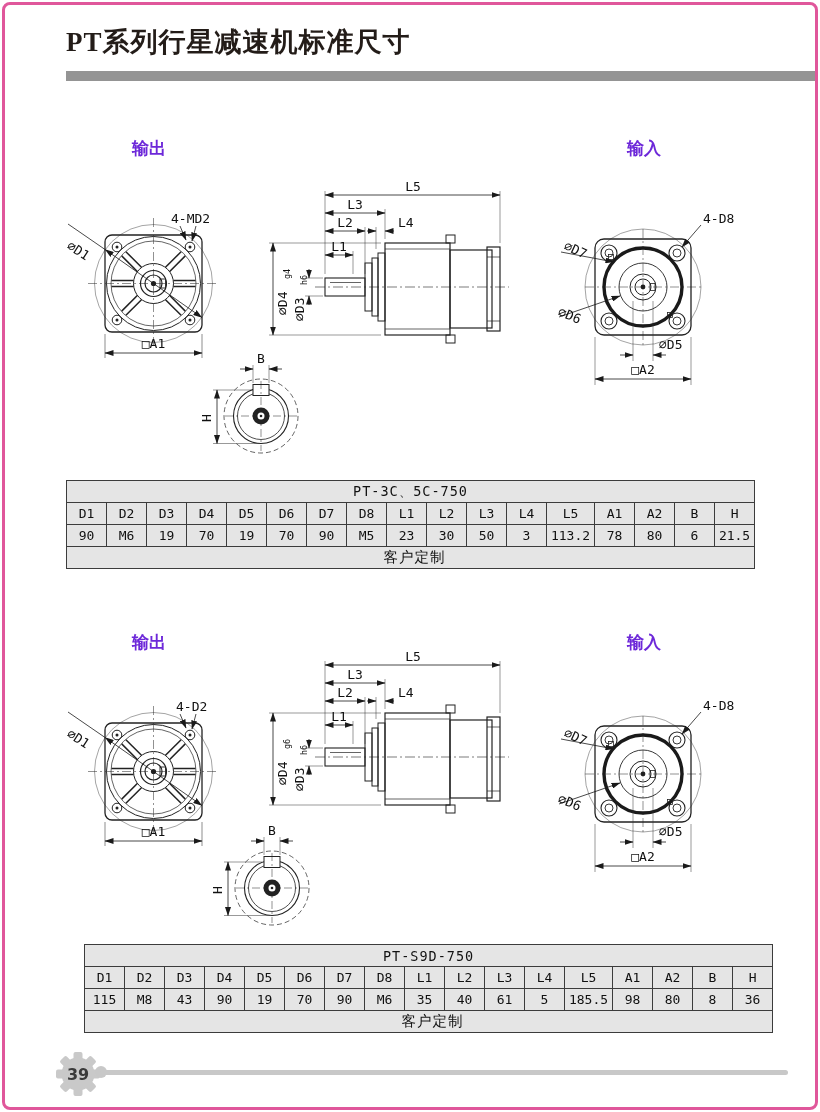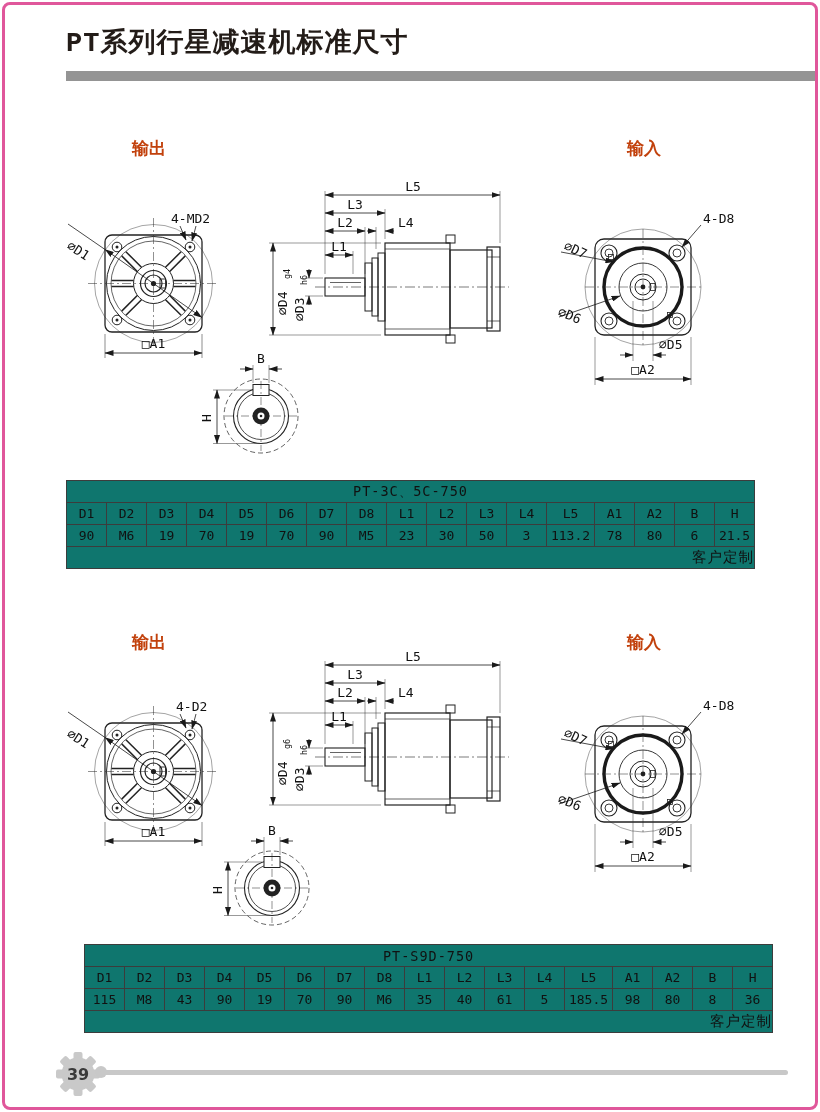--- a/index.html
+++ b/index.html
@@ -1,31 +1,31 @@
 <!DOCTYPE html>
 <html><head>
 <meta charset="utf-8">
 <style>
   html,body{margin:0;padding:0;background:#ffffff;}
   #page{position:relative;width:820px;height:1112px;background:#fff;overflow:hidden;
         font-family:"DejaVu Sans",sans-serif;}
   #frame{position:absolute;left:2px;top:2px;right:2px;bottom:2px;
          border:3px solid #e0579b;border-radius:8px;pointer-events:none;}
   .page-title{position:absolute;left:66px;top:24px;font-size:27px;font-weight:700;
-              color:#231c18;letter-spacing:1px;font-family:Liberation Mono, monospace;}
+              color:#231c18;letter-spacing:1px;font-family:Liberation Serif, serif;}
   .title-underline{position:absolute;left:66px;right:5px;top:71px;height:10px;background:#949494;}
-  .sec-label{position:absolute;font-size:17px;font-weight:700;color:#c2410c;}
+  .sec-label{position:absolute;font-size:17px;font-weight:700;color:#6d28d9;}
   svg{position:absolute;overflow:visible;}
   .dim{font-family:"DejaVu Sans Mono",monospace;font-size:13px;fill:#111;}
   .tol{font-family:"DejaVu Sans Mono",monospace;font-size:8.5px;fill:#111;}
-  .tbl{position:absolute;border-collapse:collapse;table-layout:fixed;width:688px;background:#0f766e;}
+  .tbl{position:absolute;border-collapse:collapse;table-layout:fixed;width:688px;background:#e5e5e5;}
   .tbl td{border:1px solid #3c3c3c;text-align:center;height:21px;padding:0;
           font-family:"DejaVu Sans Mono",monospace;font-size:13px;color:#111;}
   .tbl td.ttl{font-size:13.5px;letter-spacing:1px;}
-  .tbl td.foot{text-align:right;padding-left:8px;font-family:"DejaVu Sans",sans-serif;
+  .tbl td.foot{text-align:center;padding-left:8px;font-family:"DejaVu Sans",sans-serif;
                font-size:14.5px;letter-spacing:1px;}
   .footer-line{position:absolute;left:100px;top:1070px;width:688px;height:5px;
                background:#c8c8c8;border-radius:3px;}
   .footer-dot{position:absolute;left:95px;top:1066px;width:12px;height:12px;
               background:#c8c8c8;border-radius:50%;}
 </style>
 </head>
 <body>
 
 <div id="page">

